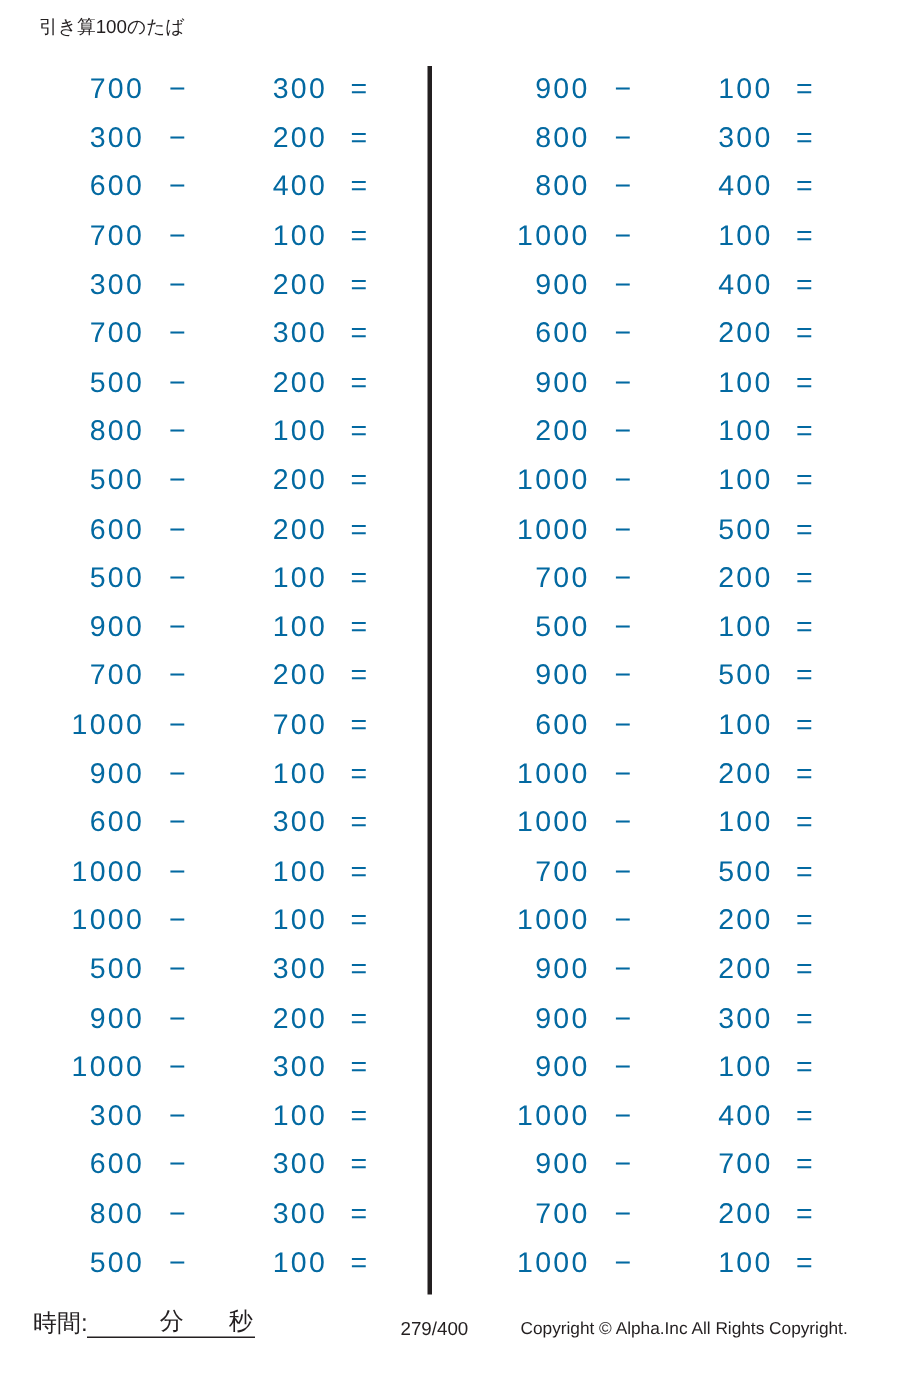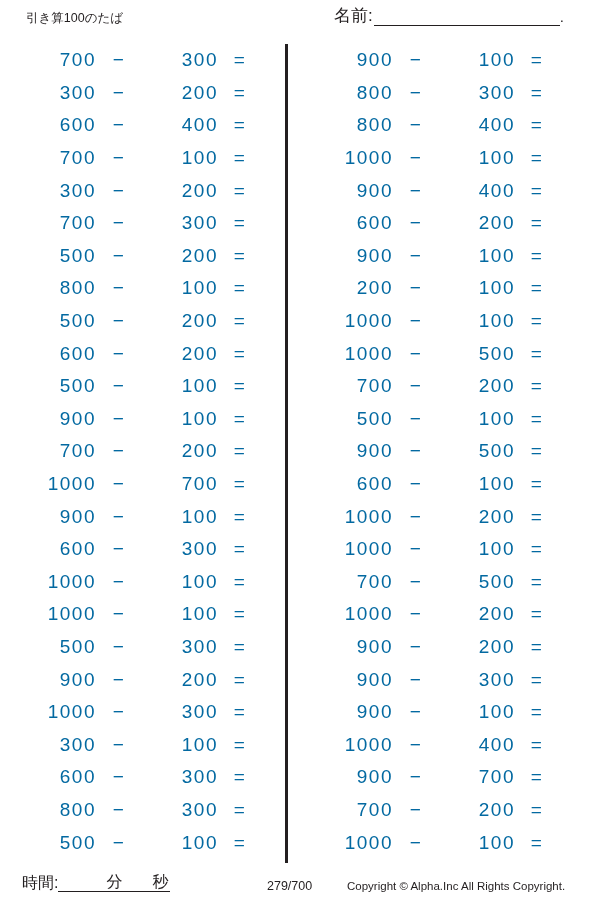--- a/index.html
+++ b/index.html
@@ -166,25 +166,20 @@
     color: #231f20;
   }
 </style>
 </head>
 <body>
 
 <div class="page">
 
   <div class="header">
     <div class="worksheet-title">引き算100のたば</div>
-    <div class="name-block">
-      <span class="name-label">名前:</span>
-      <span class="name-line"></span>
-      <span class="name-dot">.</span>
-    </div>
   </div>
 
   <div class="problems">
     <div class="divider"></div>
 
     <div class="column col-left">
       <div class="row">
         <span class="num-a">700</span>
         <span class="op">−</span>
         <span class="num-b">300</span>
@@ -491,17 +486,17 @@
   </div>
 
   <div class="footer">
     <div class="time-block">
       <span class="time-label">時間:</span>
       <span class="time-gap-1"></span>
       <span class="time-unit-1">分</span>
       <span class="time-gap-2"></span>
       <span class="time-unit-2">秒</span>
     </div>
-    <div class="page-number">279/700</div>
+    <div class="page-number">279/400</div>
     <div class="copyright">Copyright © Alpha.Inc All Rights Copyright.</div>
   </div>
 
 </div>
 
 </body></html>

